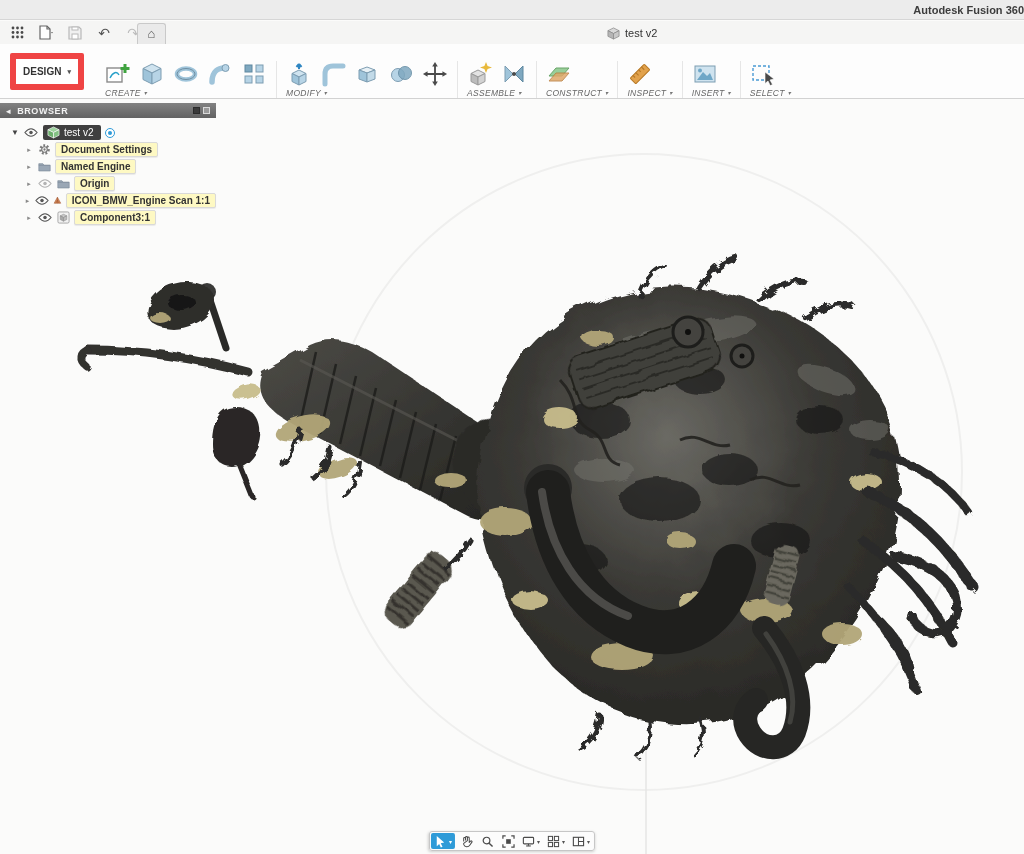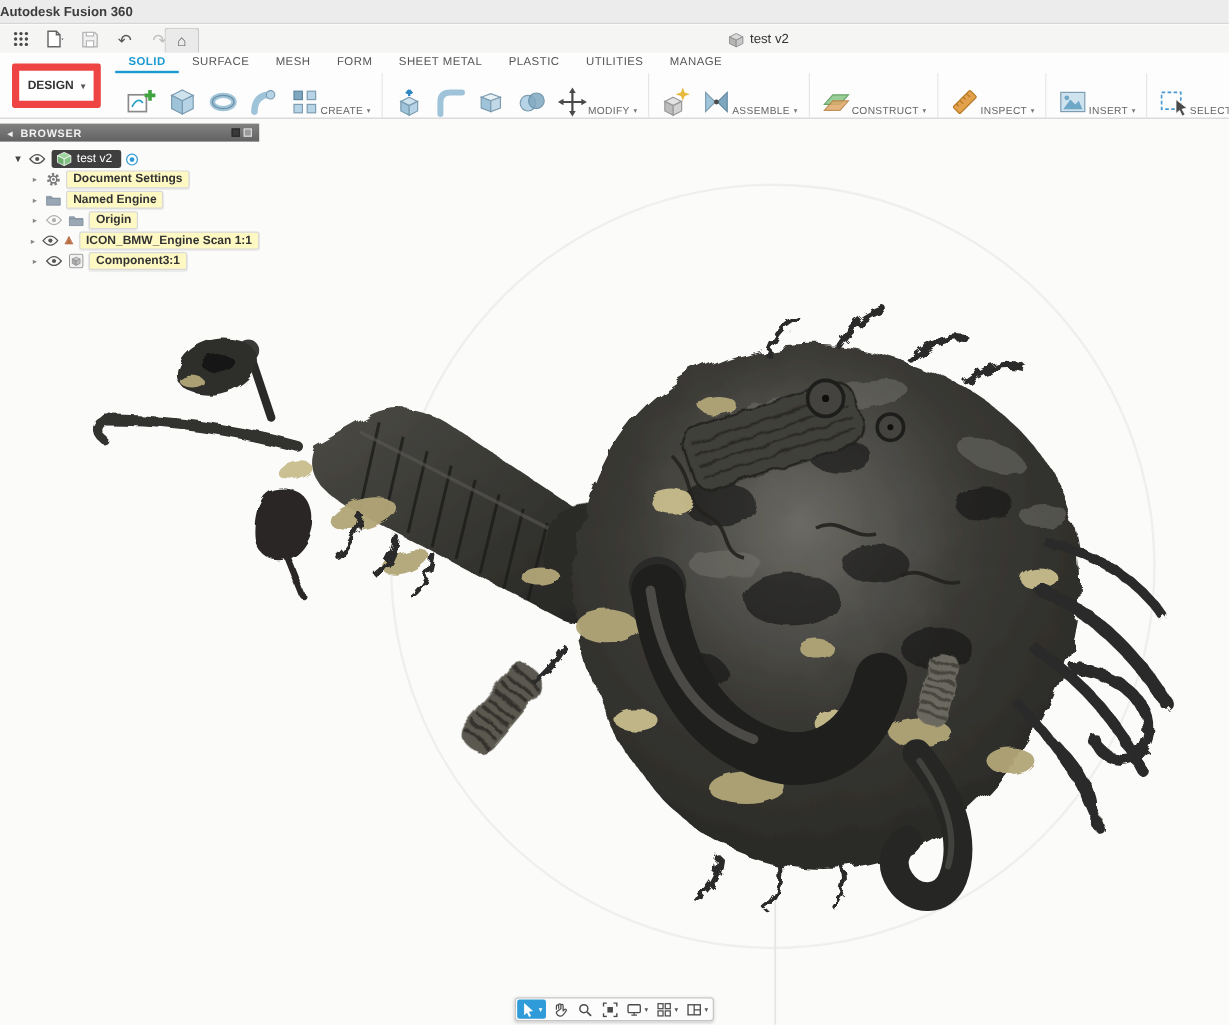--- a/index.html
+++ b/index.html
@@ -1,21 +1,21 @@
 <!DOCTYPE html>
 <html><head>
 <meta charset="utf-8">
 <style>
   * { box-sizing: border-box; margin: 0; padding: 0; }
   html,body { width:1024px; height:854px; overflow:hidden; }
   body { font-family:"Liberation Sans", sans-serif; background:#fbfbfa; position:relative; }
 
   
   .titlebar { position:absolute; top:0; left:0; right:0; height:20px; background:#ececec;
-    border-bottom:1px solid #d6d6d6; text-align:left; font-size:11px; font-weight:700;
+    border-bottom:1px solid #d6d6d6; text-align:right; font-size:11px; font-weight:700;
     color:#3c3c3c; line-height:20px; z-index:10; }
 
   
   .topbar { position:absolute; top:21px; left:0; right:0; height:23px; background:#f5f5f4; z-index:10; }
   .qa { position:absolute; left:8px; top:0; height:23px; display:flex; align-items:center; gap:11px; }
   .qa-btn { display:flex; align-items:center; justify-content:center; width:18px; height:18px; color:#555; }
   .glyph-btn { font-size:14px; line-height:18px; }
   .disabled { color:#bdbdbd !important; }
   .home-tab { position:absolute; left:137px; top:2px; width:29px; height:21px; background:#eaeaea;
     border:1px solid #c9c9c9; border-bottom:none; border-radius:3px 3px 0 0; text-align:center;
@@ -28,22 +28,22 @@
     border-bottom:1px solid #d2d2d2; z-index:10; }
   .design-btn { position:absolute; left:10px; top:9px; width:74px; height:37px; border:6px solid #ef4444;
     border-radius:2px; background:#fff; display:flex; align-items:center; justify-content:center;
     gap:6px; font-size:10px; font-weight:700; color:#333; cursor:default; }
   .design-btn .caret { font-size:7px; color:#555; }
   .rtabs { position:absolute; left:96px; top:1px; display:flex; height:16px; }
   .rtab { padding:0 11px; font-size:9.5px; color:#555; letter-spacing:.4px; line-height:14px;
     border-bottom:2px solid transparent; white-space:nowrap; }
   .rtab.active { color:#1b9ad2; font-weight:700; border-bottom-color:#1b9ad2; }
   .rgroups { position:absolute; left:96px; top:17px; bottom:0; display:flex; }
-  .rgroup { display:flex; flex-direction:row; align-items:flex-end; padding:0 9px;
-    border-right:1px solid #e6e6e6; }
+  .rgroup { display:flex; flex-direction:column; align-items:flex-start; padding:0 9px;
+    border-right:1px solid #e6e6e6;font-style:italic; }
   .rgroup:last-child { border-right:none; }
   .rtools { flex:1; display:flex; align-items:center; gap:8px; }
   .ticon26 { width:26px; height:26px; display:block; }
   .glabel { height:13px; display:flex; align-items:center; gap:3px; font-size:8.5px; color:#666;
     letter-spacing:.3px; }
   .glabel .caret { font-size:6px; color:#777; }
 
   
   .browser { position:absolute; left:0; top:103px; width:216px; z-index:5; }
   .bheader { height:15px; background:linear-gradient(#828282,#626262); display:flex; align-items:center;
@@ -314,30 +314,20 @@
     <span>test v2</span>
   </div>
 </div>
 
 <div class="ribbon">
   <div class="design-btn">
     <span>DESIGN</span>
     <span class="caret">▾</span>
   </div>
 
-  <div class="rtabs">
-    <div class="rtab active">SOLID</div>
-    <div class="rtab">SURFACE</div>
-    <div class="rtab">MESH</div>
-    <div class="rtab">FORM</div>
-    <div class="rtab">SHEET METAL</div>
-    <div class="rtab">PLASTIC</div>
-    <div class="rtab">UTILITIES</div>
-    <div class="rtab">MANAGE</div>
-  </div>
 
   <div class="rgroups">
 
     <div class="rgroup">
       <div class="rtools">
         <svg class="ticon26" viewBox="0 0 26 26">
           <rect x="2" y="7" width="15" height="14" fill="#fff" stroke="#8a8a8a" stroke-width="1.4"></rect>
           <path d="M5,17 C8,11 12,10 14,14" fill="none" stroke="#27a0c9" stroke-width="1.4"></path>
           <path d="M20,3 v9 M15.5,7.5 h9" stroke="#3fa33f" stroke-width="3"></path>
         </svg>

